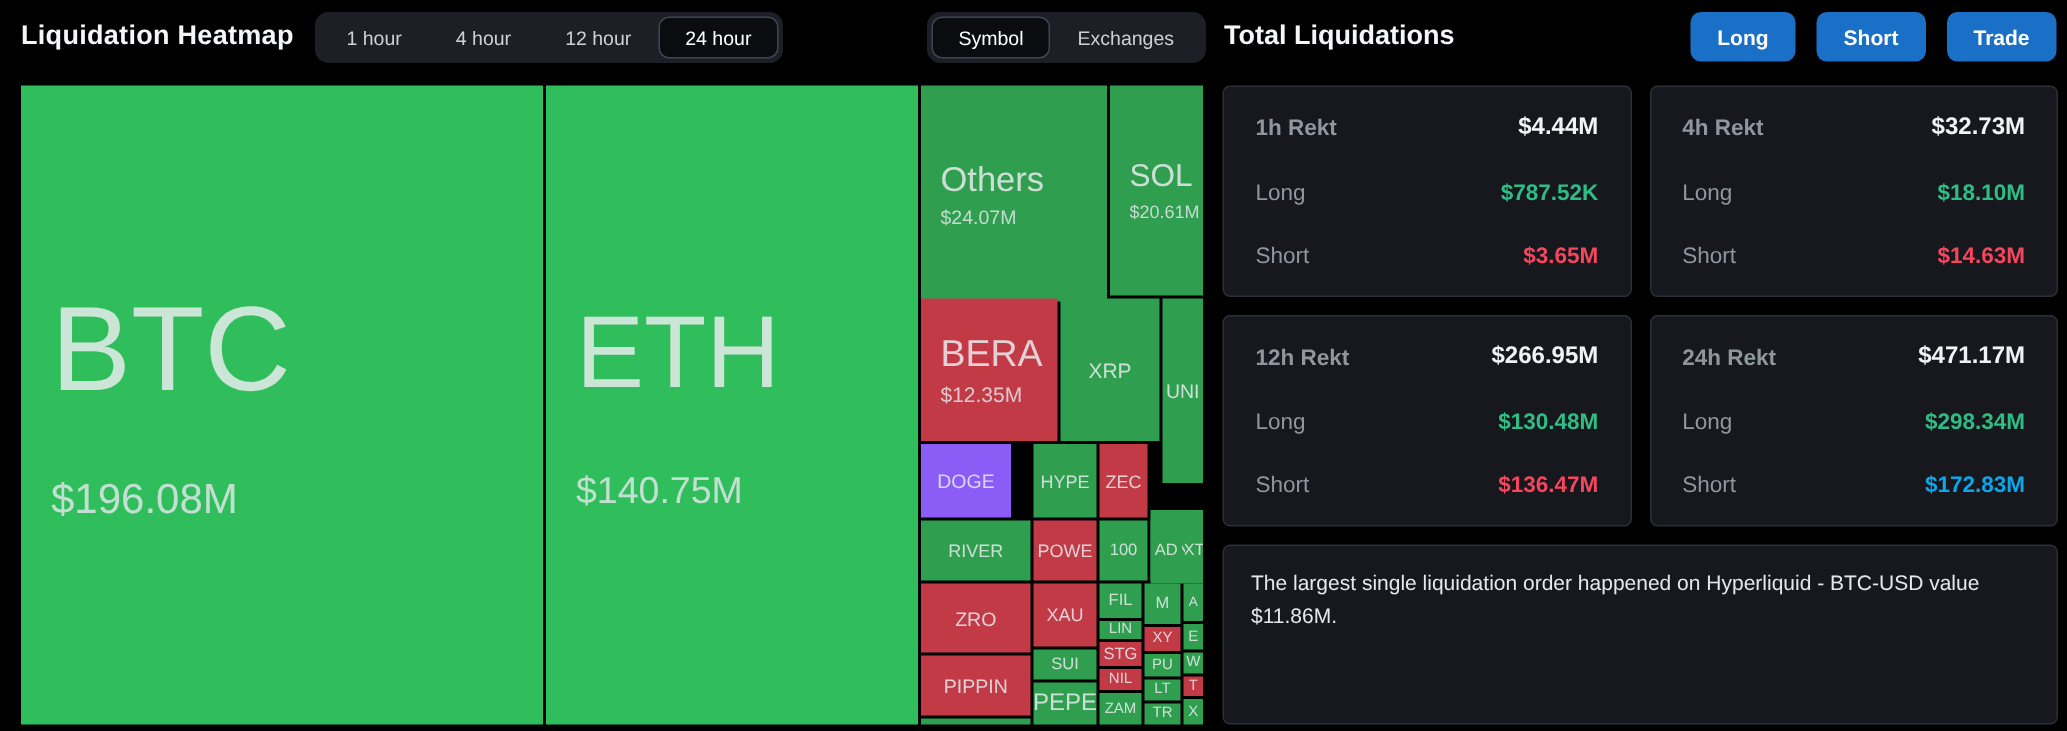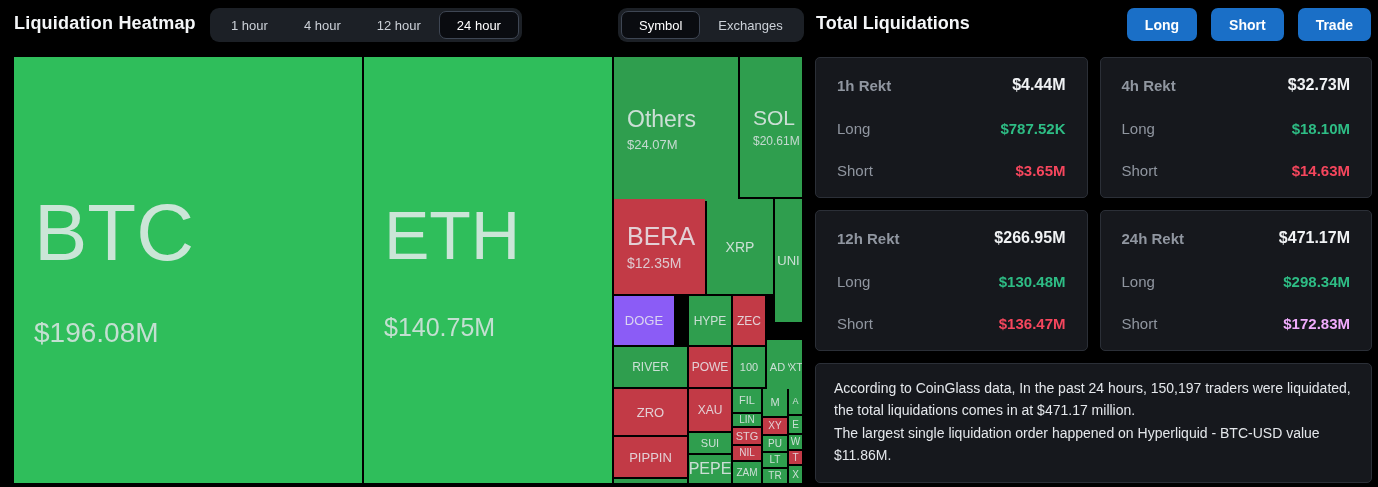--- a/index.html
+++ b/index.html
@@ -237,22 +237,21 @@
           <div class="row">
             <span class="period">24h Rekt</span>
             <span class="total">$471.17M</span>
           </div>
           <div class="row">
             <span class="rl">Long</span>
             <span class="rv" style="color: rgb(46, 189, 133);">$298.34M</span>
           </div>
           <div class="row">
             <span class="rl">Short</span>
-            <span class="rv" style="color: #f0abfc;">$172.83M</span>
+            <span class="rv" style="color: #0ea5e9;">$172.83M</span>
           </div>
         </div>
       </div>
     <div class="summary">
-      <p>According to CoinGlass data, In the past 24 hours, 150,197 traders were liquidated, the total liquidations comes in at $471.17 million.</p>
       <p>The largest single liquidation order happened on Hyperliquid - BTC-USD value $11.86M.</p>
     </div>
   </aside>
 </div>
 
 </body></html>

